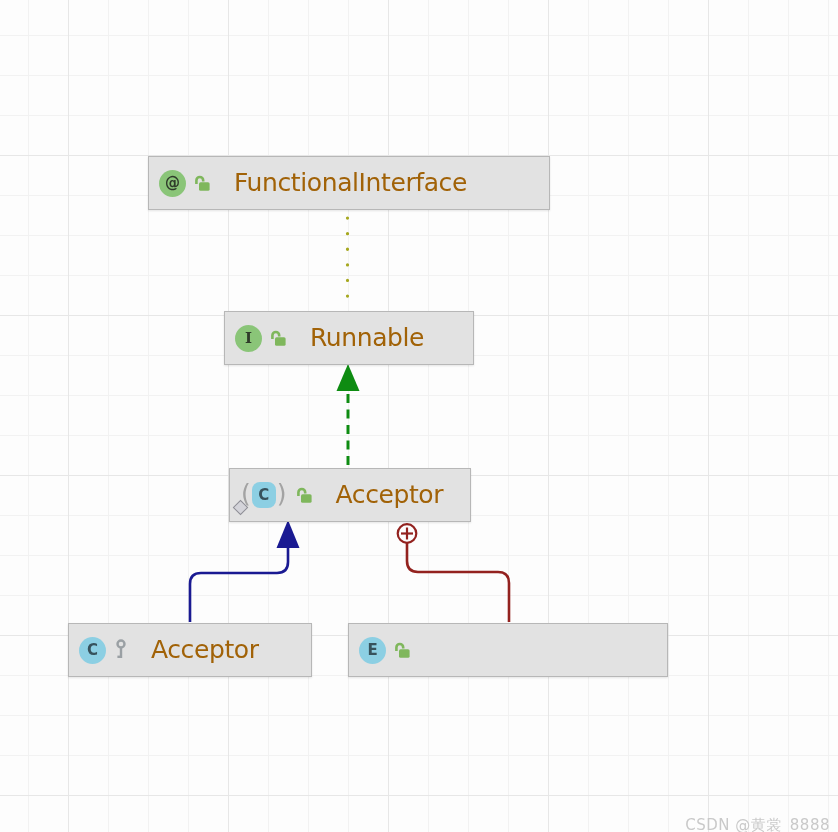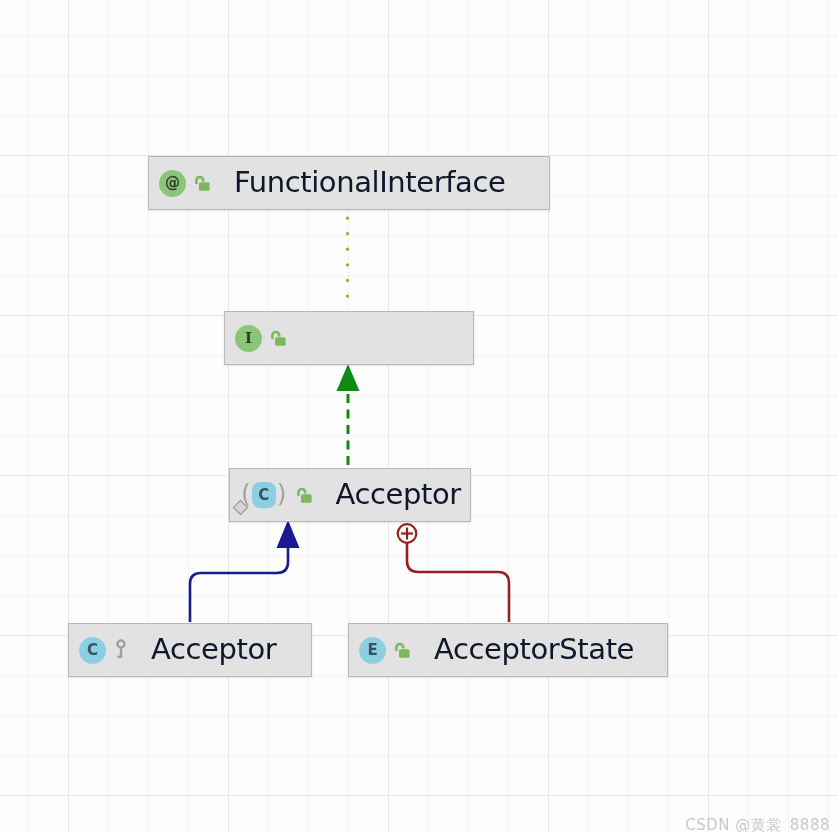--- a/index.html
+++ b/index.html
@@ -21,21 +21,21 @@
   }
   .edges{position:absolute;left:0;top:0;width:838px;height:832px;}
   .node{
     position:absolute;height:54px;box-sizing:border-box;
     display:flex;align-items:center;
     background:#e2e2e2;border:1px solid #b7b7b7;
     padding:0 16px 0 10px;
     box-shadow:0 1px 2px rgba(0,0,0,0.10);
   }
   .node .label{
-    margin-left:22px;font-size:29px;color:#0f172a;
+    margin-left:22px;font-size:25px;color:#a16207;
     letter-spacing:-0.4px;white-space:nowrap;line-height:1;
     padding-bottom:2px;
   }
   .badge{
     width:27px;height:27px;border-radius:50%;flex:none;
     display:flex;align-items:center;justify-content:center;
     font-size:15px;font-weight:bold;color:#37474f;line-height:1;
   }
   .badge.green{background:#8ac578;color:#2f3b2a;}
   .badge.blue{background:#8ccfe3;color:#37525c;}
@@ -98,20 +98,21 @@
     </svg>
     <span class="label">FunctionalInterface</span>
   </div>
 
   <div class="node" id="n-run">
     <span class="badge green serif">I</span>
     <svg class="lockicon" width="19" height="19" viewBox="0 0 19 19">
       <path d="M3.4 10 V6.4 a3.4 3.4 0 0 1 6.8 0 V7.4" fill="none" stroke="#7fb75c" stroke-width="2.6"></path>
       <rect x="6" y="8.2" width="10.6" height="8.6" rx="1.6" fill="#7fb75c"></rect>
     </svg>
+    <span class="label">Runnable</span>
   </div>
 
   <div class="node" id="n-acc">
     <span class="icon-cluster">
       <span class="paren">(</span>
       <span class="badge blue sq">C</span>
       <span class="paren">)</span>
       <span class="diamond"></span>
     </span>
     <svg class="lockicon" width="19" height="19" viewBox="0 0 19 19">
@@ -130,17 +131,16 @@
     </svg>
     <span class="label">Acceptor</span>
   </div>
 
   <div class="node" id="n-accstate">
     <span class="badge blue">E</span>
     <svg class="lockicon" width="19" height="19" viewBox="0 0 19 19">
       <path d="M3.4 10 V6.4 a3.4 3.4 0 0 1 6.8 0 V7.4" fill="none" stroke="#7fb75c" stroke-width="2.6"></path>
       <rect x="6" y="8.2" width="10.6" height="8.6" rx="1.6" fill="#7fb75c"></rect>
     </svg>
-    <span class="label">AcceptorState</span>
   </div>
 
   <div class="watermark">CSDN @黄裳_8888</div>
 </div>
 
 </body></html>

